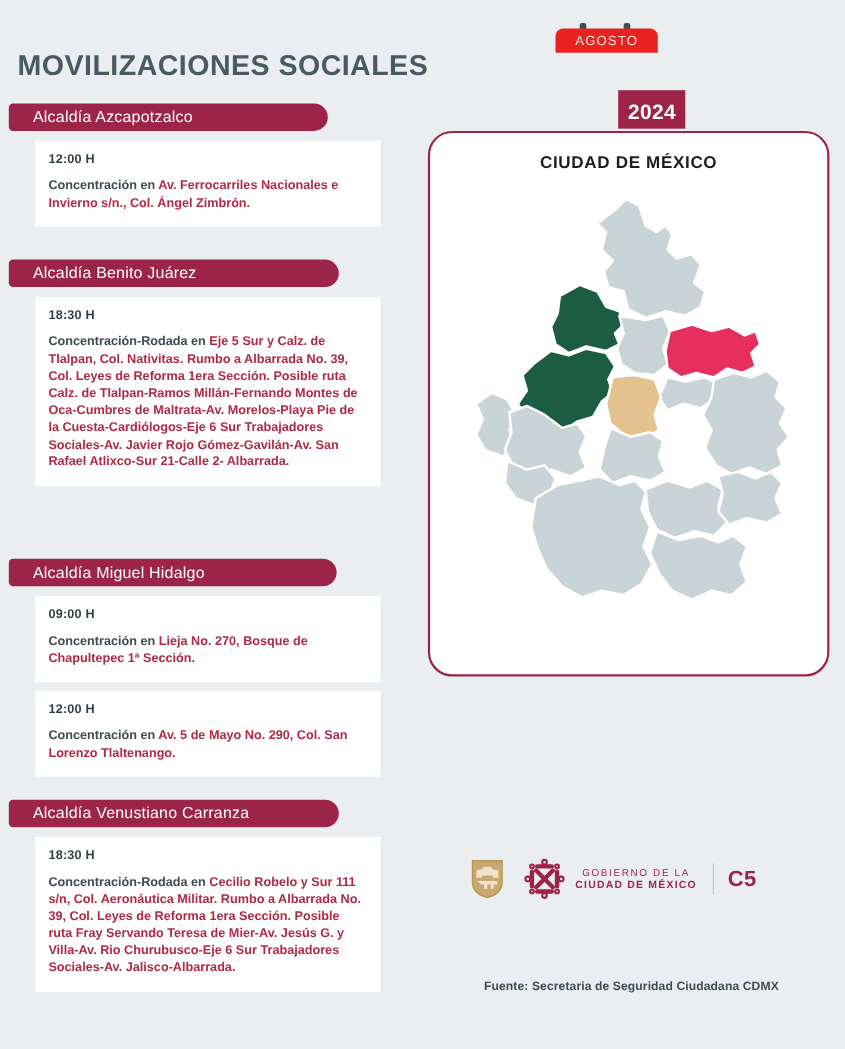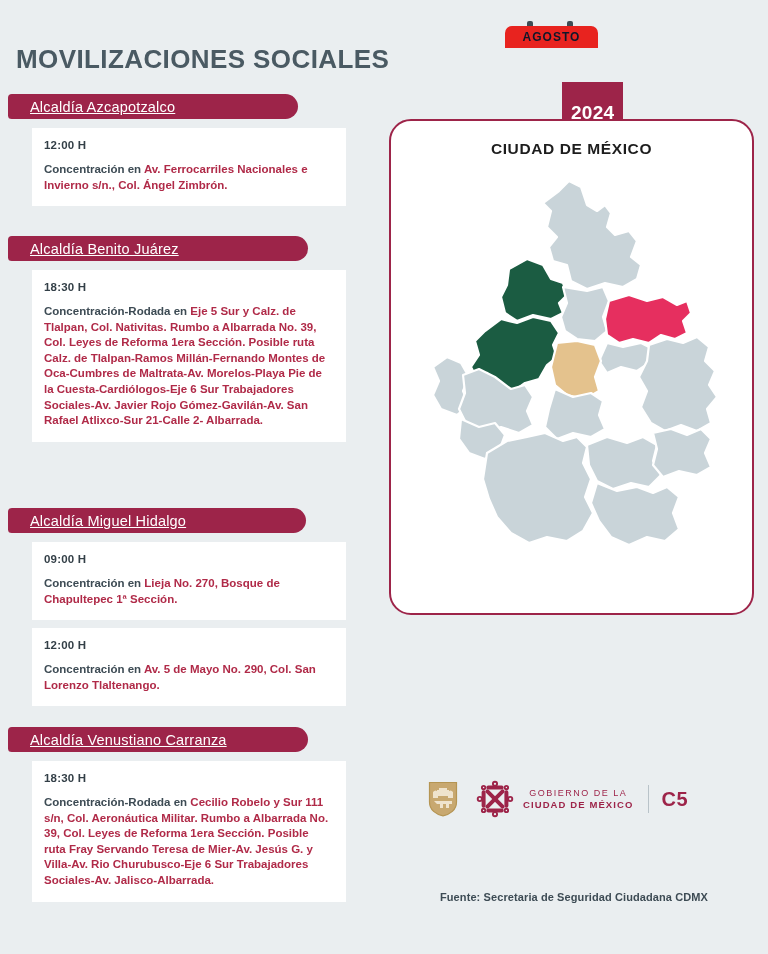--- a/index.html
+++ b/index.html
@@ -27,21 +27,21 @@
     position:absolute;left:8px;
     height:25px;
     background:#9d2449;
     border-radius:4px 13px 13px 4px;
     display:flex;align-items:center;
     padding-left:22px;
     box-sizing:border-box;
   }
   .pill-label{
     color:#ffffff;font-size:14.5px;font-weight:400;
-    letter-spacing:.2px;white-space:nowrap;text-decoration:underline;
+    letter-spacing:.2px;white-space:nowrap;
   }
 
   .card{
     position:absolute;left:32px;
     width:314px;
     background:#ffffff;
     box-sizing:border-box;
     padding:11px 14px 13px 12px;
   }
   .card .time{
@@ -67,37 +67,37 @@
     border-radius:2px;top:-5px;
   }
   .cal-ring.r1{left:22px;}
   .cal-ring.r2{left:62px;}
   .cal-top{
     position:absolute;left:0;top:0;width:93px;height:22px;
     background:#e8231f;border-radius:7px 7px 0 0;
     display:flex;align-items:center;justify-content:center;
   }
   .cal-month{
-    color:#0f172a;font-size:12px;font-weight:bold;letter-spacing:1px;
+    color:#e5e5e5;font-size:12px;font-weight:normal;letter-spacing:1px;
   }
   .cal-body{
     position:absolute;left:0;top:22px;width:93px;height:58px;
     background:#eceeef;border-radius:0 0 7px 7px;
     display:flex;align-items:center;justify-content:center;
     box-shadow:inset 0 -2px 3px rgba(0,0,0,.06);
   }
   .cal-day{
     color:#3f4e57;font-size:34px;font-weight:bold;line-height:1;
     margin-top:-4px;
   }
   .cal-year{
     position:absolute;left:57px;top:56px;
     background:#9d2449;color:#fff;
     font-size:19px;font-weight:bold;
-    padding:20px 9px 3px 9px;
+    padding:10px 9px 3px 9px;
     letter-spacing:.3px;
   }
 
   
   .map-panel{
     position:absolute;left:9px;top:119px;width:365px;height:496px;
     background:#ffffff;
     border:2px solid #9d2449;
     border-radius:22px;
     box-sizing:border-box;

